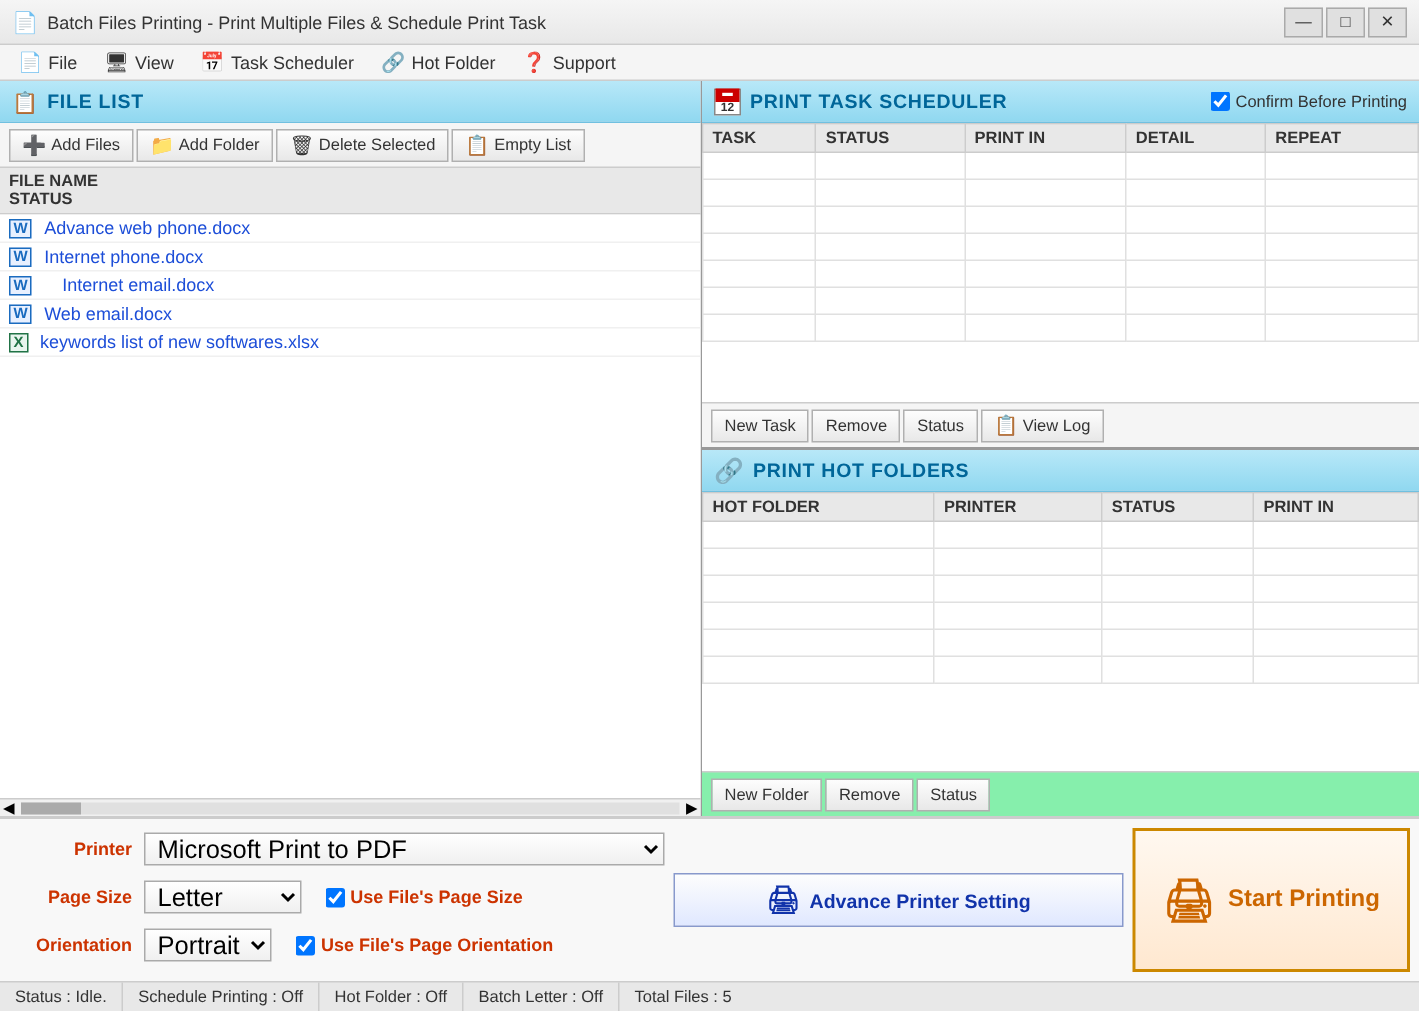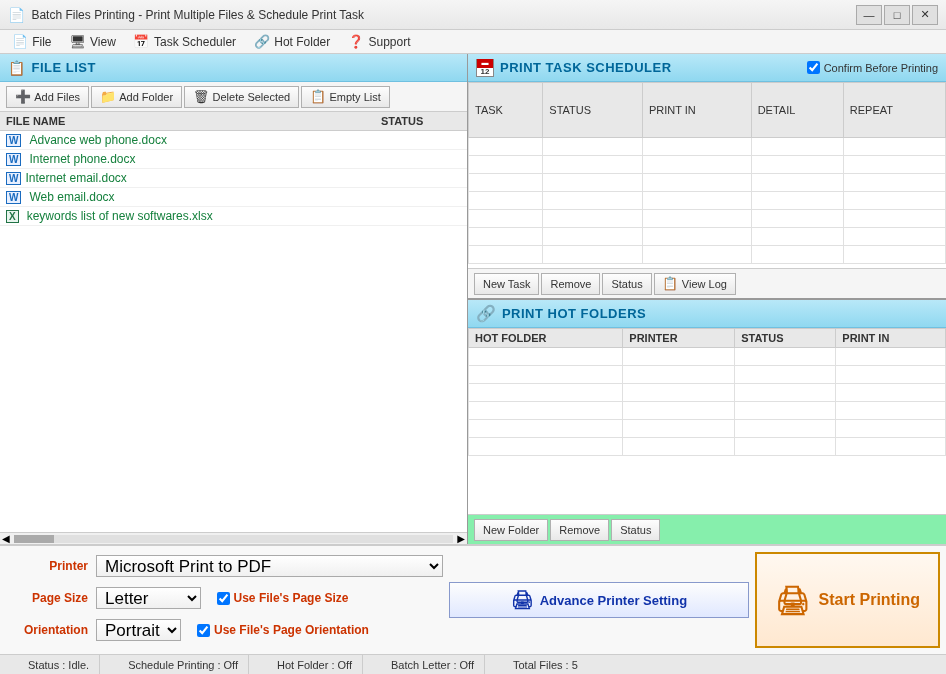--- a/index.html
+++ b/index.html
@@ -113,39 +113,40 @@
 
     
     .file-list-header {
       display: flex;
       background: #e8e8e8;
       border-bottom: 1px solid #ccc;
       padding: 3px 6px;
       font-weight: bold;
       font-size: 11px;
       color: #333;
+      flex-direction: column;
     }
     .file-col-name { flex: 1; }
     .file-col-status { width: 80px; }
 
     .file-list-content {
       flex: 1;
       overflow-y: auto;
       overflow-x: auto;
       background: white;
     }
     .file-item {
       display: flex;
       align-items: center;
       padding: 2px 6px;
       border-bottom: 1px solid #f0f0f0;
       cursor: pointer;
     }
     .file-item-icon { font-size: 12px; margin-right: 4px; color: #1a6bbf; }
-    .file-item-name { color: #15803d; font-size: 12px; flex: 1; }
+    .file-item-name { color: #1d4ed8; font-size: 12px; flex: 1; }
     .file-item-status { width: 80px; font-size: 11px; }
 
     .file-list-scrollbar {
       height: 12px;
       background: #f0f0f0;
       border-top: 1px solid #ccc;
       display: flex;
       align-items: center;
     }
     .scrollbar-track {
@@ -210,23 +211,23 @@
 
     
     .task-table {
       width: 100%;
       border-collapse: collapse;
       font-size: 11px;
     }
     .task-table th {
       background: #e8e8e8;
       border: 1px solid #ccc;
-      padding: 21px 6px;
+      padding: 3px 6px;
       text-align: left;
-      font-weight: normal;
+      font-weight: bold;
       color: #333;
     }
     .task-table td {
       border: 1px solid #e0e0e0;
       padding: 3px 6px;
       height: 20px;
     }
 
     
     .scheduler-toolbar {
@@ -399,21 +400,20 @@
       align-items: center;
       font-size: 11px;
       color: #333;
     }
     .status-segment {
       padding: 0 10px;
       border-right: 1px solid #ccc;
       height: 100%;
       display: flex;
       align-items: center;
-      margin-left: 18px;
     }
     .status-segment:last-child { border-right: none; }
 
     
     .table-content {
       flex: 1;
       overflow: hidden;
     }
     .empty-rows td { height: 18px; }
 
@@ -522,21 +522,21 @@
         <span class="file-item-name" style="margin-left:4px;">Advance web phone.docx</span>
         <span class="file-item-status"></span>
       </div>
       <div class="file-item">
         <span class="file-item-icon" style="color:#1a6bbf; font-weight:bold; font-size:10px; border:1px solid #1a6bbf; padding:0 2px; background:#e8f0ff;">W</span>
         <span class="file-item-name" style="margin-left:4px;">Internet phone.docx</span>
         <span class="file-item-status"></span>
       </div>
       <div class="file-item">
         <span class="file-item-icon" style="color:#1a6bbf; font-weight:bold; font-size:10px; border:1px solid #1a6bbf; padding:0 2px; background:#e8f0ff;">W</span>
-        <span class="file-item-name" style="margin-left:0;">Internet email.docx</span>
+        <span class="file-item-name" style="margin-left:16px;">Internet email.docx</span>
         <span class="file-item-status"></span>
       </div>
       <div class="file-item">
         <span class="file-item-icon" style="color:#1a6bbf; font-weight:bold; font-size:10px; border:1px solid #1a6bbf; padding:0 2px; background:#e8f0ff;">W</span>
         <span class="file-item-name" style="margin-left:4px;">Web email.docx</span>
         <span class="file-item-status"></span>
       </div>
       <div class="file-item">
         <span class="file-item-icon" style="color:#217346; font-weight:bold; font-size:10px; border:1px solid #217346; padding:0 2px; background:#e8f5ee;">X</span>
         <span class="file-item-name" style="margin-left:4px;">keywords list of new softwares.xlsx</span>

